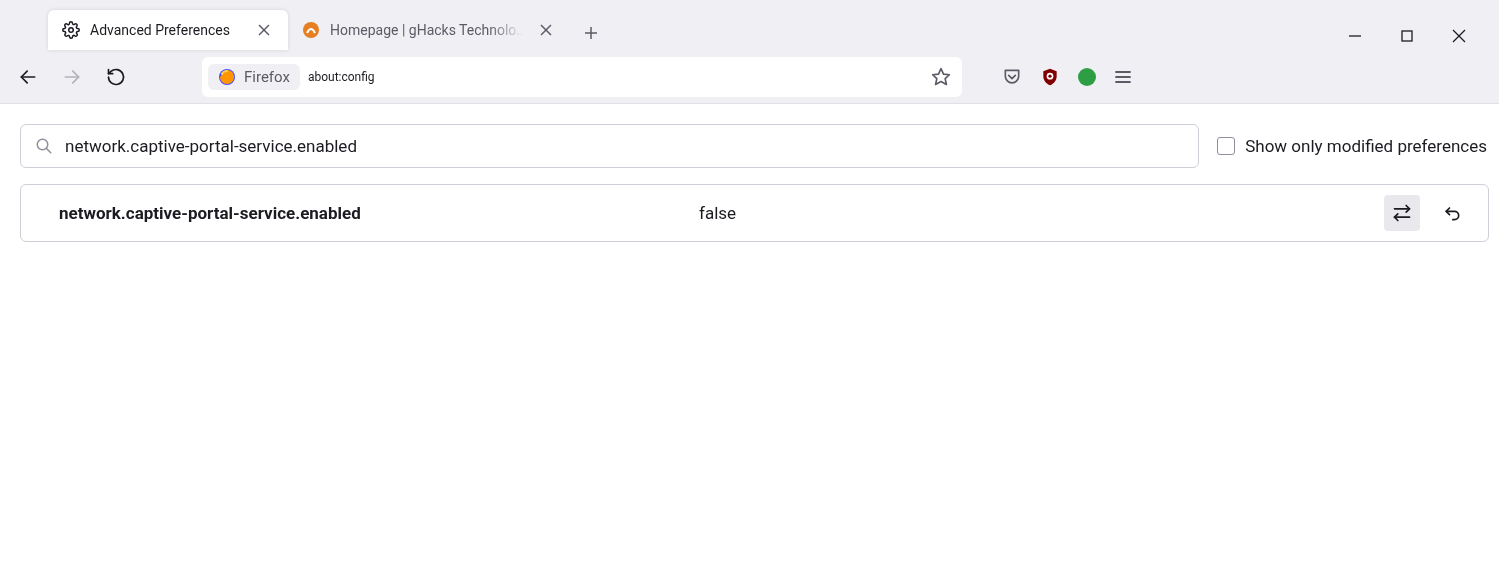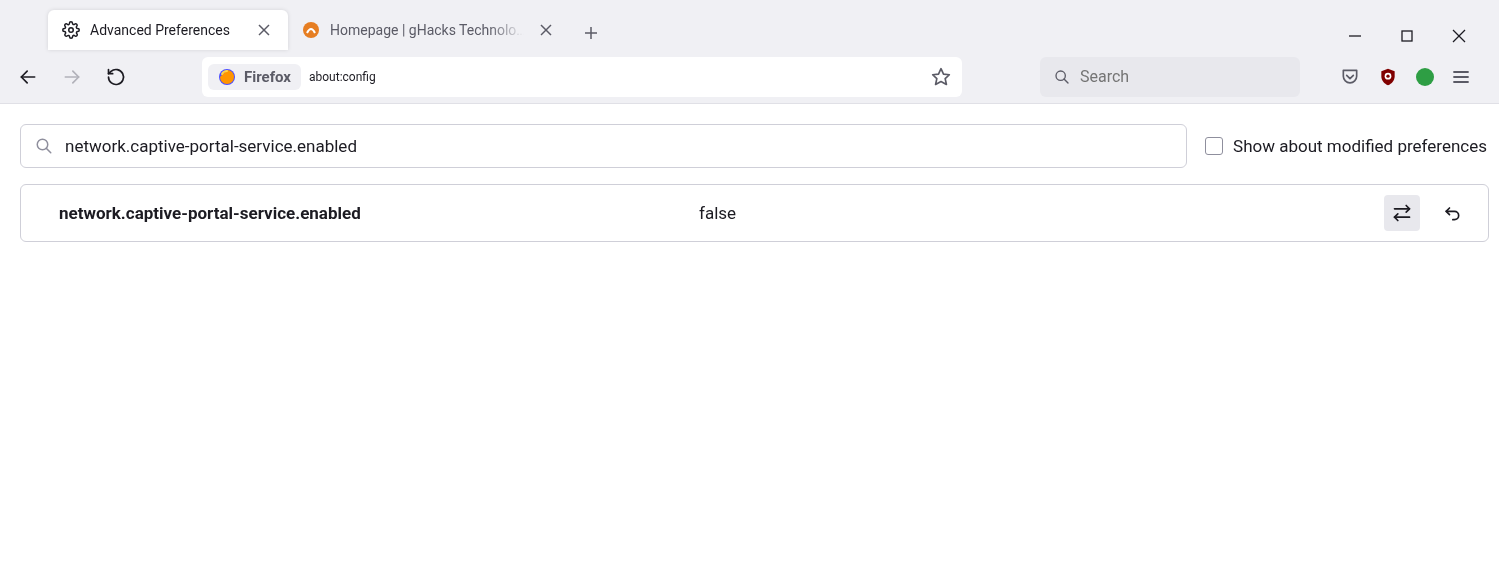--- a/index.html
+++ b/index.html
@@ -129,21 +129,20 @@
     }
     .identity-box {
       display: flex;
       align-items: center;
       gap: 8px;
       background: #f0f0f4;
       border-radius: 6px;
       padding: 4px 10px;
       color: #5b5b66;
       font-size: 15px;
-      font-weight: bold;
     }
     .urlbar-input {
       border: none;
       outline: none;
       font-size: 12px;
       color: #1c1b22;
       background: transparent;
       flex: 1 1 auto;
     }
     .star-btn {
@@ -373,29 +372,20 @@
       <span>Firefox</span>
     </div>
     <input class="urlbar-input" type="text" value="about:config" style="">
     <div class="star-btn">
       <svg width="20" height="20" viewBox="0 0 24 24" fill="none" stroke="#5b5b66" stroke-width="2" stroke-linejoin="round">
         <polygon points="12 2 15 8.5 22 9.3 17 14 18.5 21 12 17.5 5.5 21 7 14 2 9.3 9 8.5 12 2"></polygon>
       </svg>
     </div>
   </div>
 
-  <div class="searchbar">
-    <span>
-      <svg width="16" height="16" viewBox="0 0 24 24" fill="none" stroke="#5b5b66" stroke-width="2" stroke-linecap="round">
-        <circle cx="10" cy="10" r="7"></circle>
-          <line x1="21" y1="21" x2="15" y2="15"></line>
-      </svg>
-    </span>
-    <input type="text" placeholder="Search" style="">
-  </div>
 
   <div class="right-icons">
     <span>
       <svg width="20" height="20" viewBox="0 0 24 24" fill="none" stroke="#5b5b66" stroke-width="2" stroke-linecap="round" stroke-linejoin="round">
         <path d="M4 4h16v7a8 8 0 0 1-16 0z"></path>
           <polyline points="8 10 12 14 16 10"></polyline>
       </svg>
     </span>
     <span>
       <svg width="20" height="20" viewBox="0 0 24 24">
@@ -422,21 +412,21 @@
       <span>
         <svg width="18" height="18" viewBox="0 0 24 24" fill="none" stroke="#8f8f9d" stroke-width="2" stroke-linecap="round">
           <circle cx="10" cy="10" r="7"></circle>
             <line x1="21" y1="21" x2="15" y2="15"></line>
         </svg>
       </span>
       <input type="text" value="network.captive-portal-service.enabled" style="">
     </div>
     <label class="modified-check">
       <span class="box"></span>
-      <span>Show about modified preferences</span>
+      <span>Show only modified preferences</span>
     </label>
   </div>
 
   <div class="result-table">
     <div class="result-row">
       <div class="pref-name">network.captive-portal-service.enabled</div>
       <div class="pref-value">false</div>
       <div class="row-actions">
         <div class="action-btn toggle">
           <svg width="20" height="20" viewBox="0 0 24 24" fill="none" stroke="#1c1b22" stroke-width="2" stroke-linecap="round" stroke-linejoin="round">

